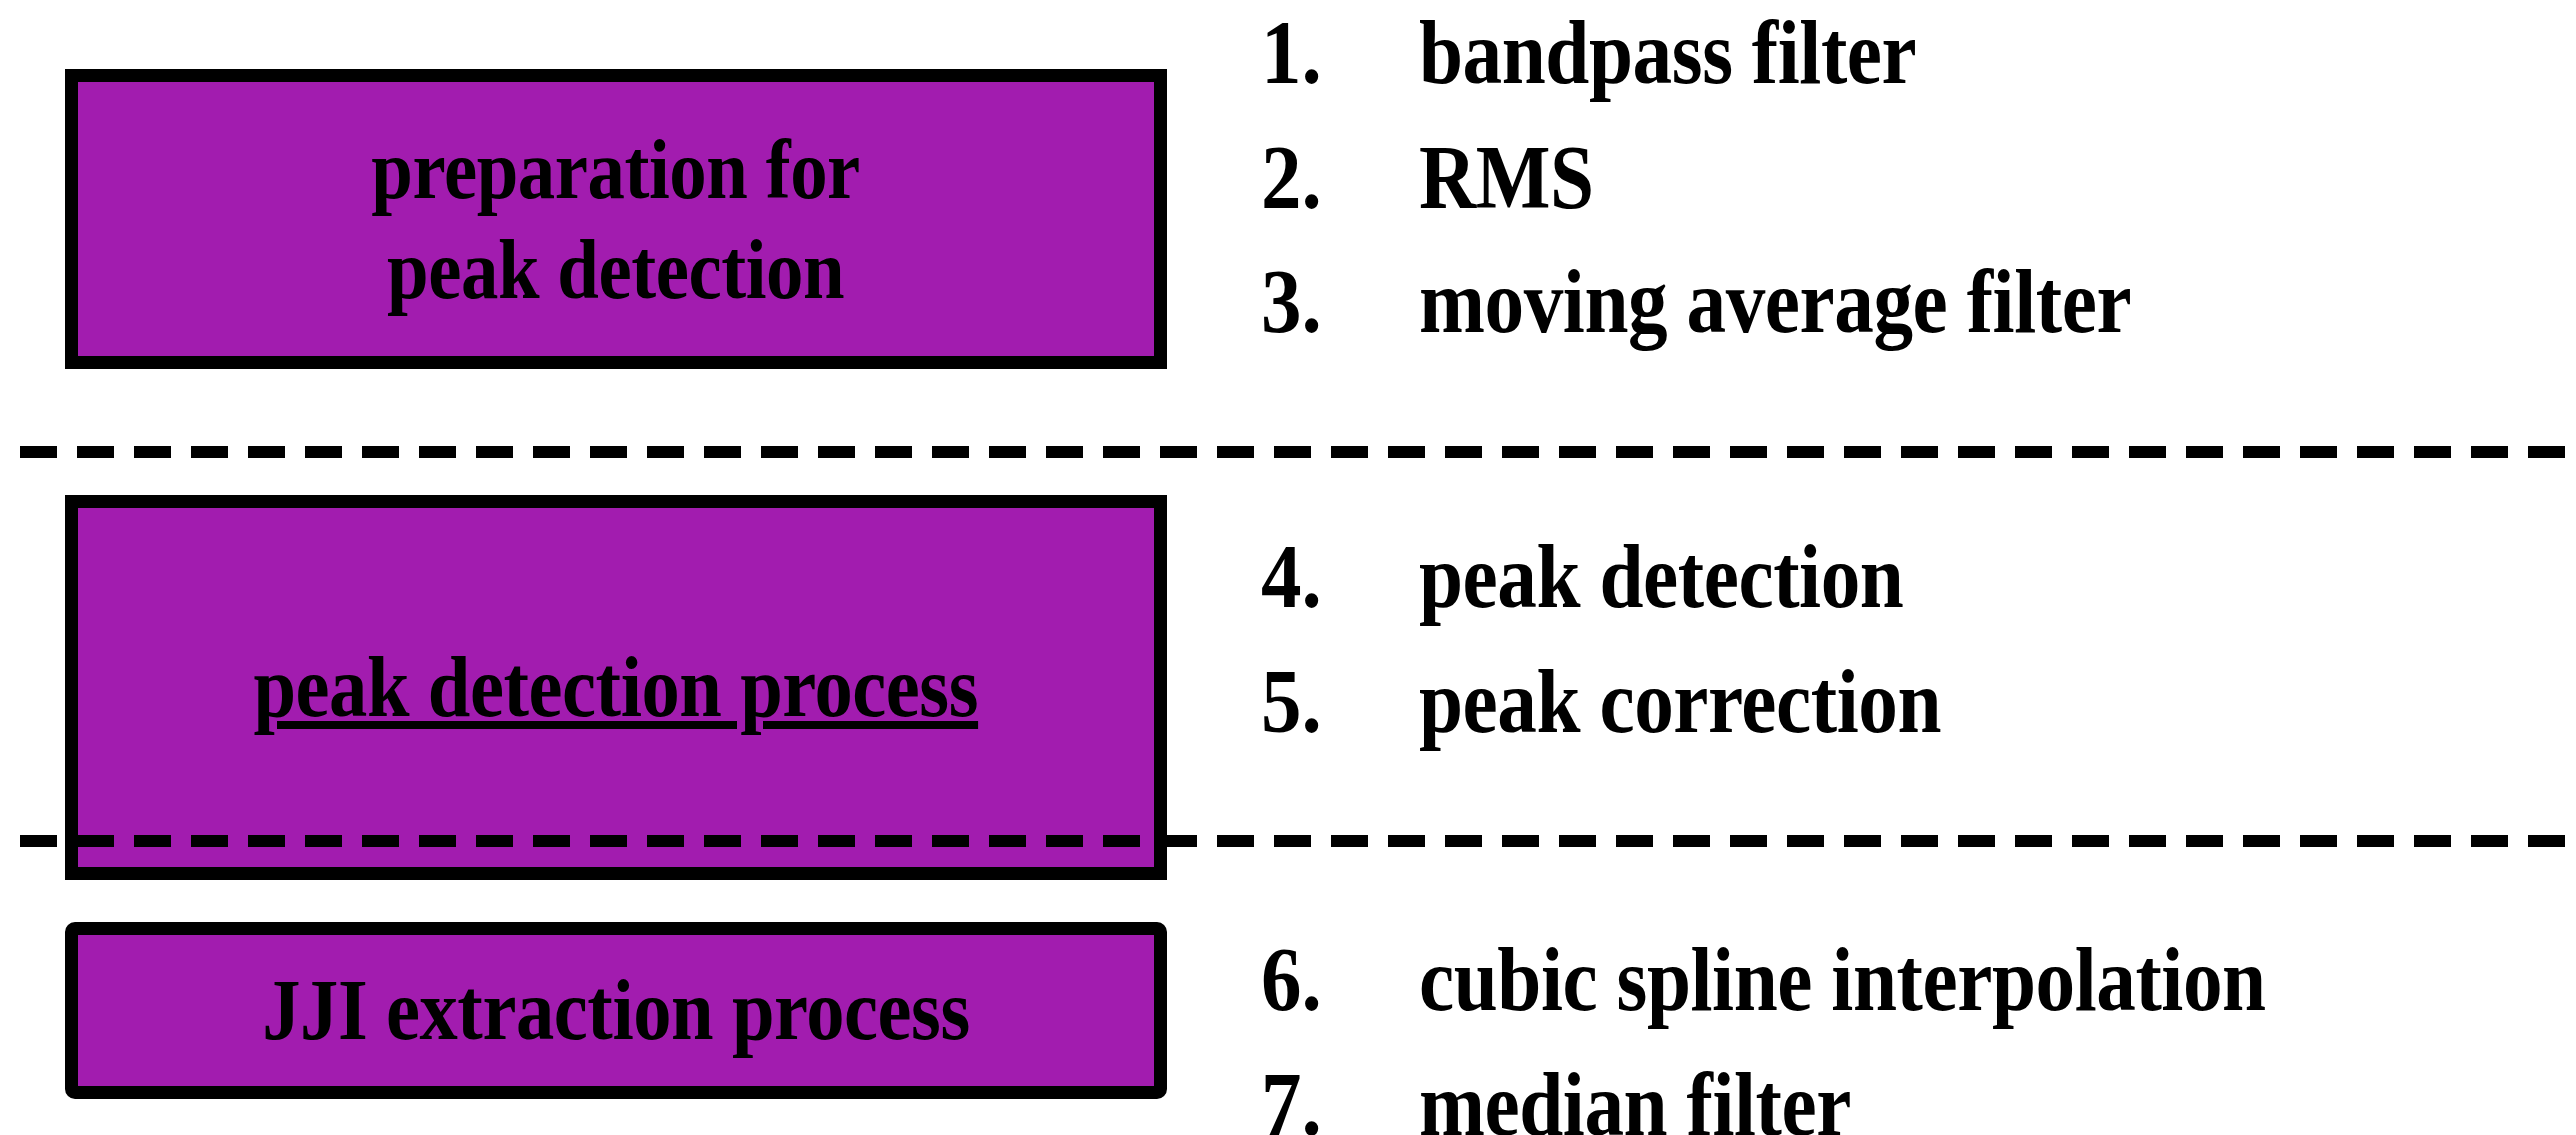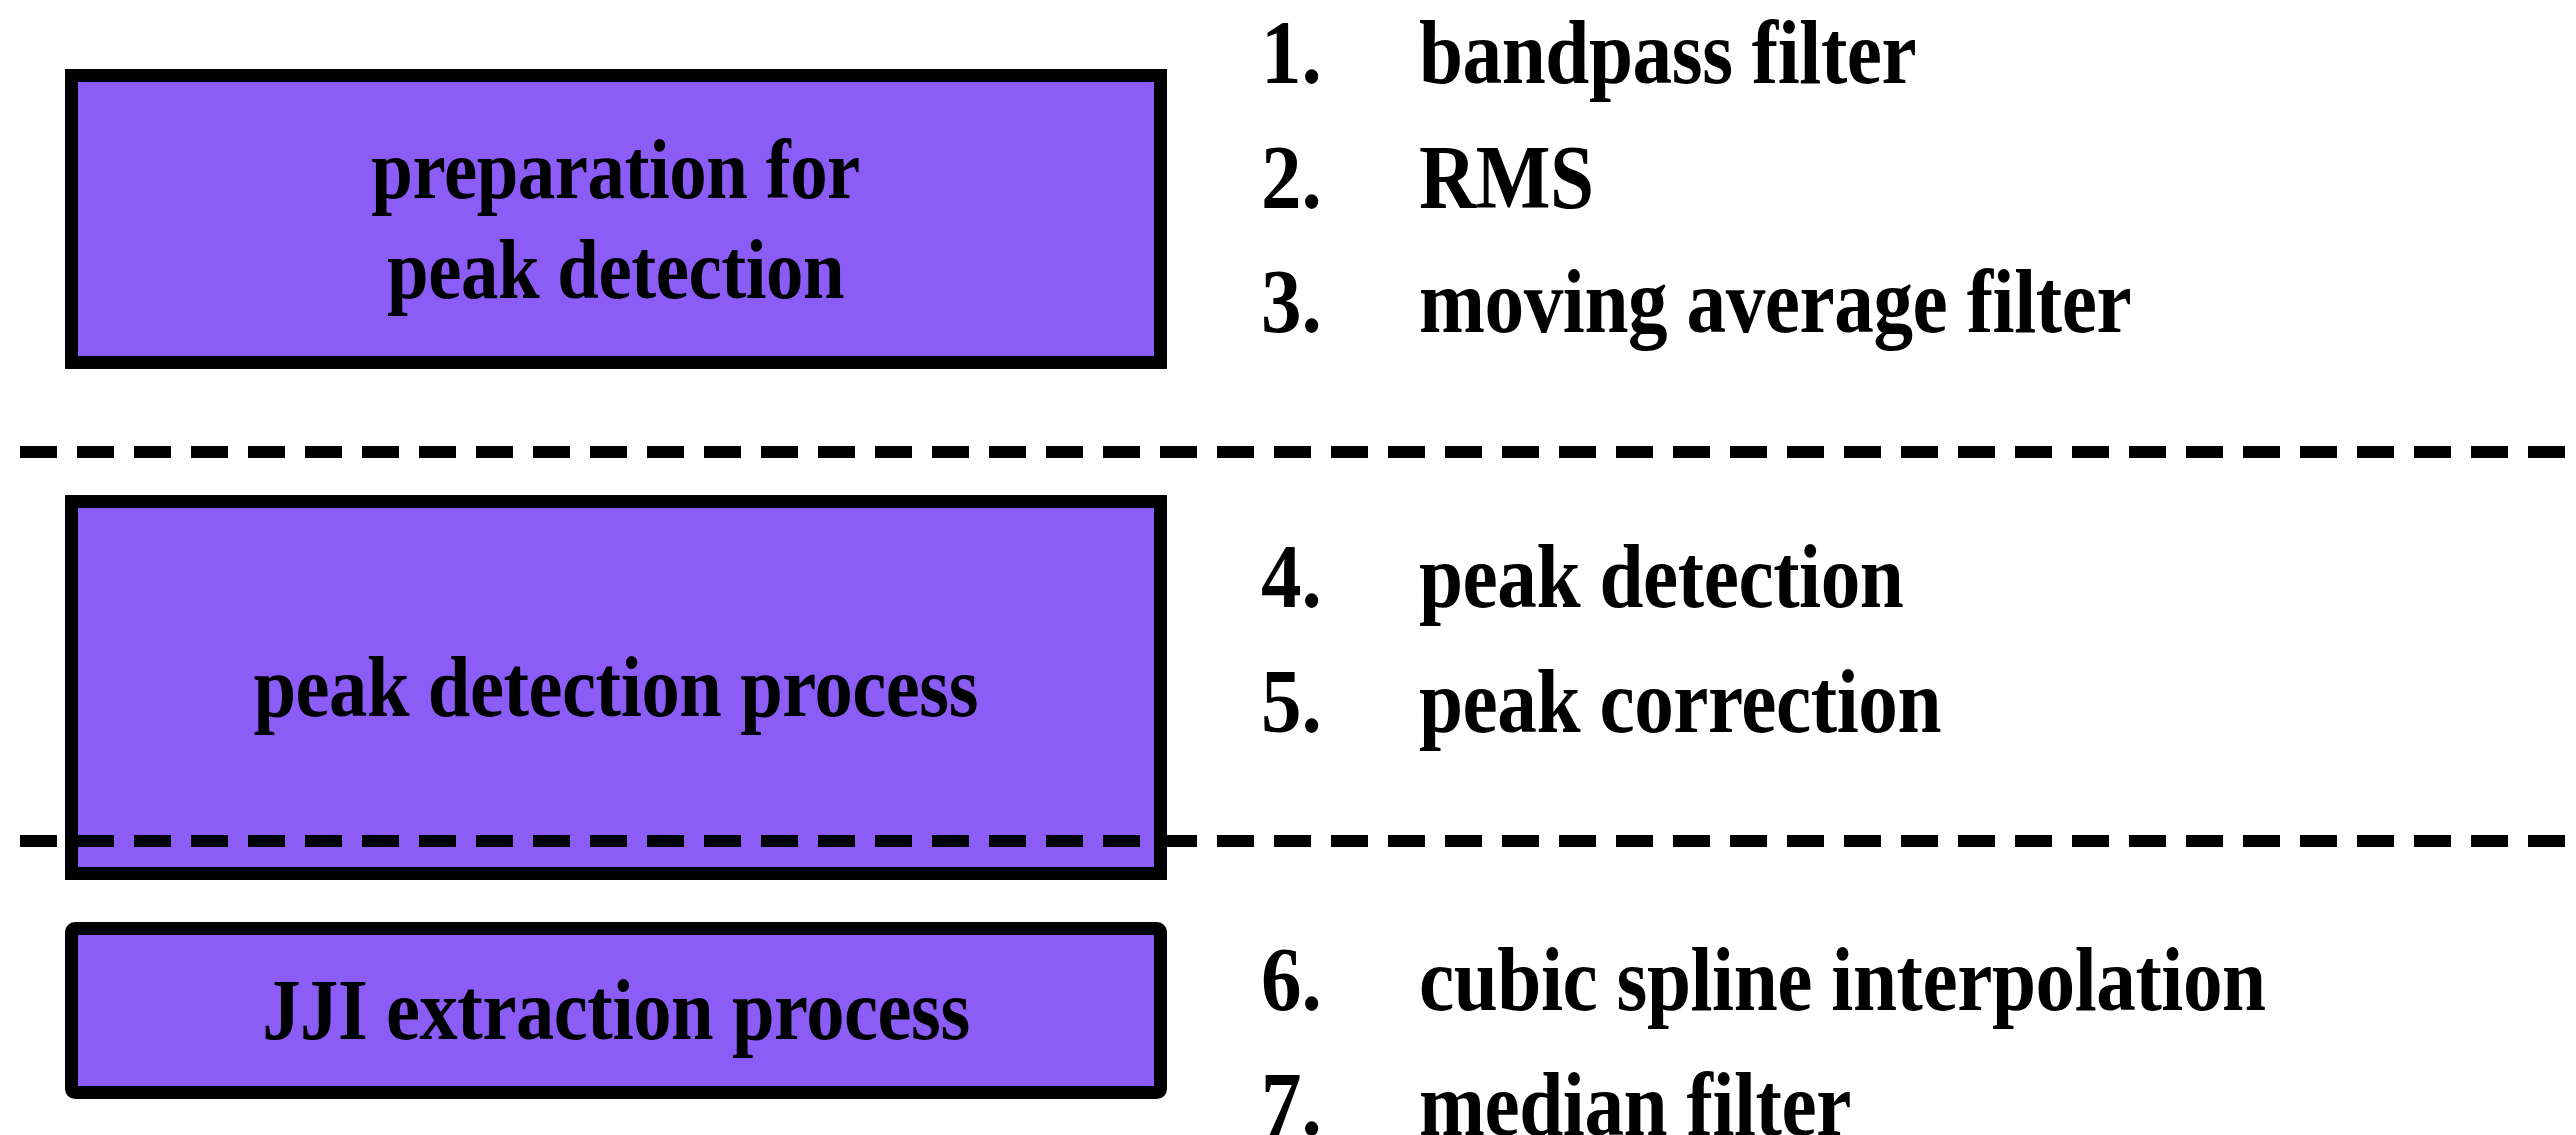--- a/index.html
+++ b/index.html
@@ -20,38 +20,38 @@
     overflow: hidden;
   }
 
   
   .stage-box {
     position: absolute;
     left: 65px;
     width: 1102px;              
     box-sizing: border-box;
     border: 13.5px solid #000000;
-    background: #8b5cf6;
+    background: #a21caf;
     display: flex;
     align-items: center;
     justify-content: center;
     text-align: center;
   }
   .stage-box-label {
     font-weight: bold;
     font-size: 87px;
     line-height: 1.18;
     letter-spacing: -0.5px;
     transform: scaleX(0.88);
     white-space: pre-line;
     color: #000000;
   }
 
   #stage-box-1 { top: 69px;   height: 300px; }   
-  #stage-box-2 { top: 495px;  height: 385px; }   
+  #stage-box-2 { top: 495px;  height: 385px; text-decoration: underline; }   
   #stage-box-3 { top: 922px; height: 177px; border-radius: 10px; }   
 
   #stage-box-1 .stage-box-label { font-size: 85px; }
   #stage-box-2 .stage-box-label { font-size: 87px; }
   #stage-box-3 .stage-box-label { font-size: 87px; }
 
   
   .separator {
     position: absolute;
     left: 20px;

